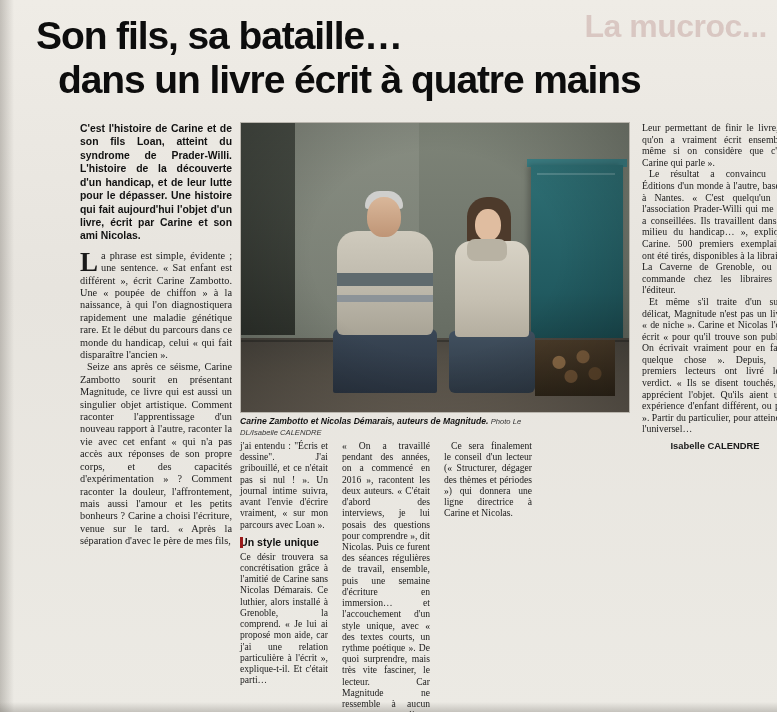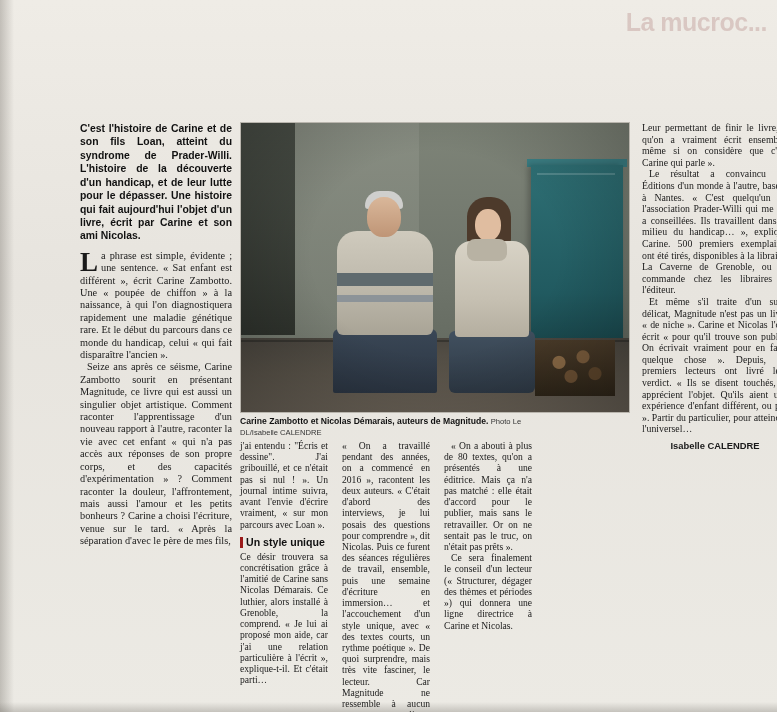--- a/index.html
+++ b/index.html
@@ -19,21 +19,21 @@
     width: 777px; height: 712px;
     background:
       linear-gradient(180deg, #efece6 0%, #e7e4de 40%, #eceae4 100%);
   }
   
   .ghost {
     position: absolute;
     top: 8px; right: 10px;
     font-family: "Liberation Sans", sans-serif;
     font-weight: bold;
-    font-size: 25px;
+    font-size: 32px;
     color: rgba(120, 40, 40, 0.18);
     letter-spacing: -0.5px;
     white-space: nowrap;
   }
   .headline {
     position: absolute;
     left: 36px; top: 14px;
     width: 712px;
     font-family: "Liberation Sans", sans-serif;
     font-weight: bold;
@@ -82,37 +82,38 @@
     line-height: 21px;
     padding: 2px 3px 0 0;
   }
   .para { margin: 0; text-indent: 7px; }
   .para.first { text-indent: 0; }
   .subhead {
     font-family: "Liberation Sans", sans-serif;
     font-weight: bold;
     font-size: 10.6px;
     margin: 6px 0 3px 0;
-    padding-left: 6px;
+    padding-left: 0;
     position: relative;
     color: #111;
   }
   .subhead::before {
     content: "";
     position: absolute;
     left: 0; top: 1px;
     width: 3px; height: 11px;
     background: #9b1b1b;
   }
 
   
   .photo-block {
     position: absolute;
     left: 160px; top: 0;
     width: 314px;
+    font-style: italic;
   }
   .photo {
     width: 390px;
     height: 291px;
     position: relative;
     overflow: hidden;
     background: #6a6f63;
     border: 1px solid #b9b5ad;
   }
   
@@ -281,20 +282,24 @@
     pointer-events: none;
   }
 </style>
 </head>
 <body>
 
 <div class="page">
 
   <div class="ghost">La mucroc...</div>
 
+  <div class="headline">
+    <span>Son fils, sa bataille…</span>
+    <span class="l2">dans un livre écrit à quatre mains</span>
+  </div>
 
   <div class="columns">
 
     <div class="col-left">
       <div class="standfirst">C'est l'histoire de Carine et de son fils Loan, atteint du syndrome de Prader-Willi. L'histoire de la découverte d'un handicap, et de leur lutte pour le dépasser. Une histoire qui fait aujourd'hui l'objet d'un livre, écrit par Carine et son ami Nicolas.</div>
       <div class="body-text">
         <p class="para first dropcap">La phrase est simple, évidente ; une sentence. « Sat enfant est différent », écrit Carine Zambotto. Une « poupée de chiffon » à la naissance, à qui l'on diagnostiquera rapidement une maladie génétique rare. Et le début du parcours dans ce monde du handicap, celui « qui fait disparaître l'ancien ».</p>
         <p class="para">Seize ans après ce séisme, Carine Zambotto sourit en présentant Magnitude, ce livre qui est aussi un singulier objet artistique. Comment raconter l'apprentissage d'un nouveau rapport à l'autre, raconter la vie avec cet enfant « qui n'a pas accès aux réponses de son propre corps, et des capacités d'expérimentation » ? Comment raconter la douleur, l'affrontement, mais aussi l'amour et les petits bonheurs ? Carine a choisi l'écriture, venue sur le tard. « Après la séparation d'avec le père de mes fils,</p>
       </div>
     </div>
@@ -339,21 +344,20 @@
           <p class="para first">Ce désir trouvera sa concrétisation grâce à l'amitié de Carine sans Nicolas Démarais. Ce luthier, alors installé à Grenoble, la comprend. « Je lui ai proposé mon aide, car j'ai une relation particulière à l'écrit », explique-t-il. Et c'était parti…</p>
         </div>
       </div>
       <div class="ucol c2">
         <div class="body-text">
           <p class="para first">« On a travaillé pendant des années, on a commencé en 2016 », racontent les deux auteurs. « C'était d'abord des interviews, je lui posais des questions pour comprendre », dit Nicolas. Puis ce furent des séances régulières de travail, ensemble, puis une semaine d'écriture en immersion… et l'accouchement d'un style unique, avec « des textes courts, un rythme poétique ». De quoi surprendre, mais très vite fasciner, le lecteur. Car Magnitude ne ressemble à aucun autre livre-témoignage. Il intri-</p>
         </div>
       </div>
       <div class="ucol c3">
         <div class="body-text">
-          <p class="para">« On a abouti à plus de 80 textes, qu'on a présentés à une éditrice. Mais ça n'a pas matché : elle était d'accord pour le publier, mais sans le retravailler. Or on ne sentait pas le truc, on n'était pas prêts ».</p>
           <p class="para">Ce sera finalement le conseil d'un lecteur (« Structurer, dégager des thèmes et périodes ») qui donnera une ligne directrice à Carine et Nicolas.</p>
         </div>
       </div>
     </div>
 
     <div class="col-right">
       <div class="body-text">
         <p class="para first">Leur permettant de finir le livre, « qu'on a vraiment écrit ensemble, même si on considère que c'est Carine qui parle ».</p>
         <p class="para">Le résultat a convaincu les Éditions d'un monde à l'autre, basées à Nantes. « C'est quelqu'un de l'association Prader-Willi qui me les a conseillées. Ils travaillent dans le milieu du handicap… », explique Carine. 500 premiers exemplaires ont été tirés, disponibles à la librairie La Caverne de Grenoble, ou en commande chez les libraires et l'éditeur.</p>
         <p class="para">Et même s'il traite d'un sujet délicat, Magnitude n'est pas un livre « de niche ». Carine et Nicolas l'ont écrit « pour qu'il trouve son public. On écrivait vraiment pour en faire quelque chose ». Depuis, les premiers lecteurs ont livré leur verdict. « Ils se disent touchés, et apprécient l'objet. Qu'ils aient une expérience d'enfant différent, ou pas ». Partir du particulier, pour atteindre l'universel…</p>

